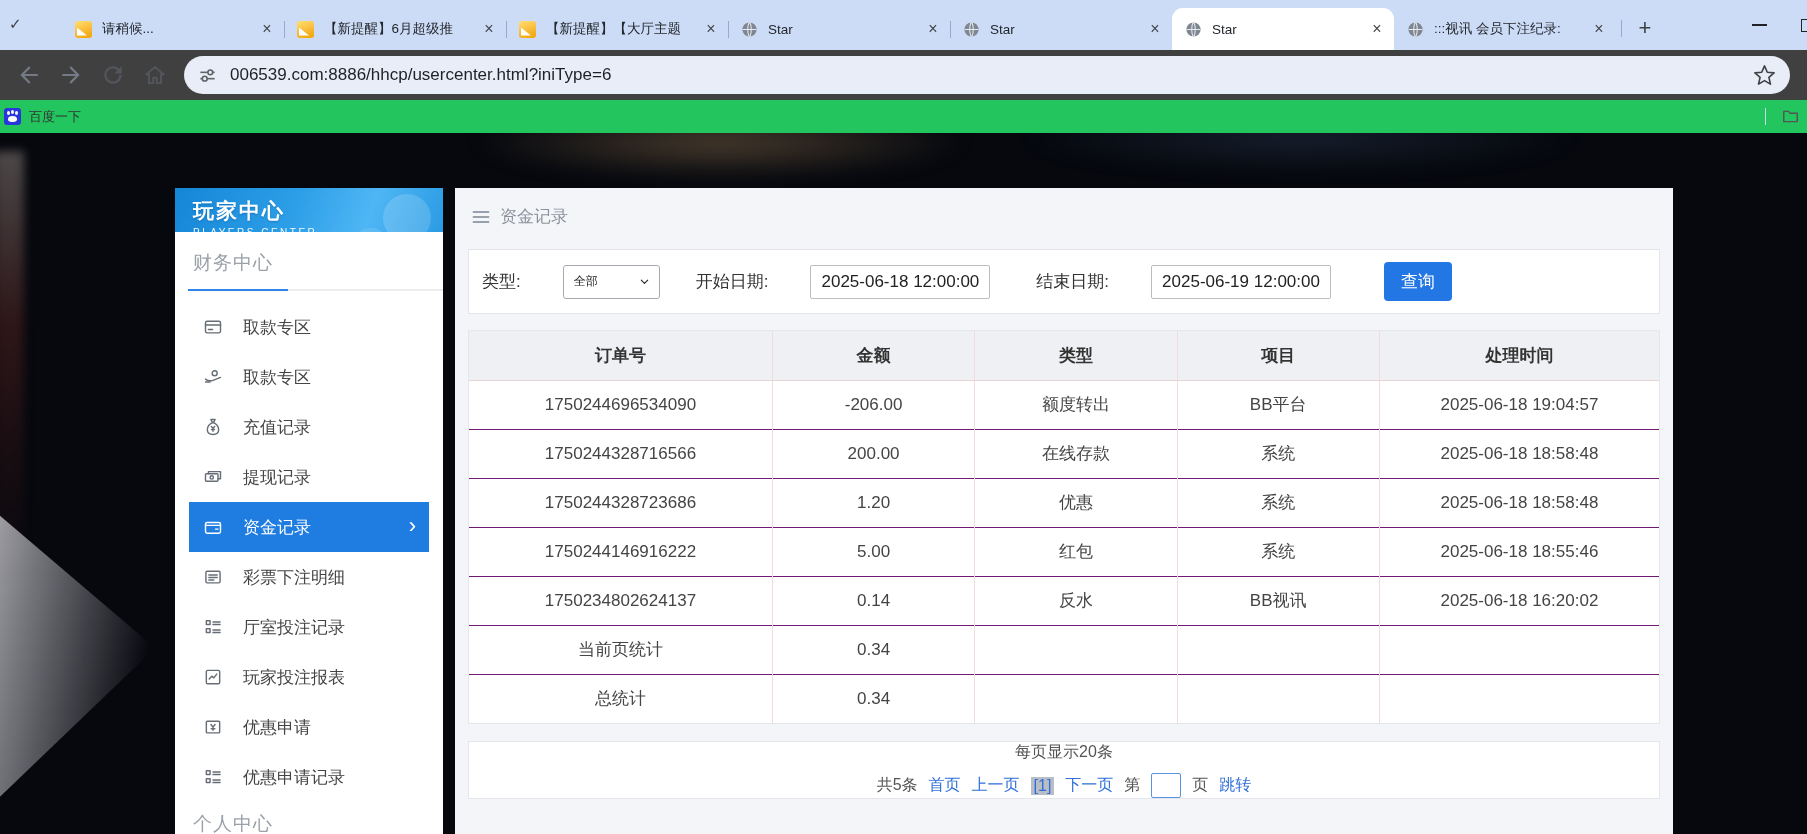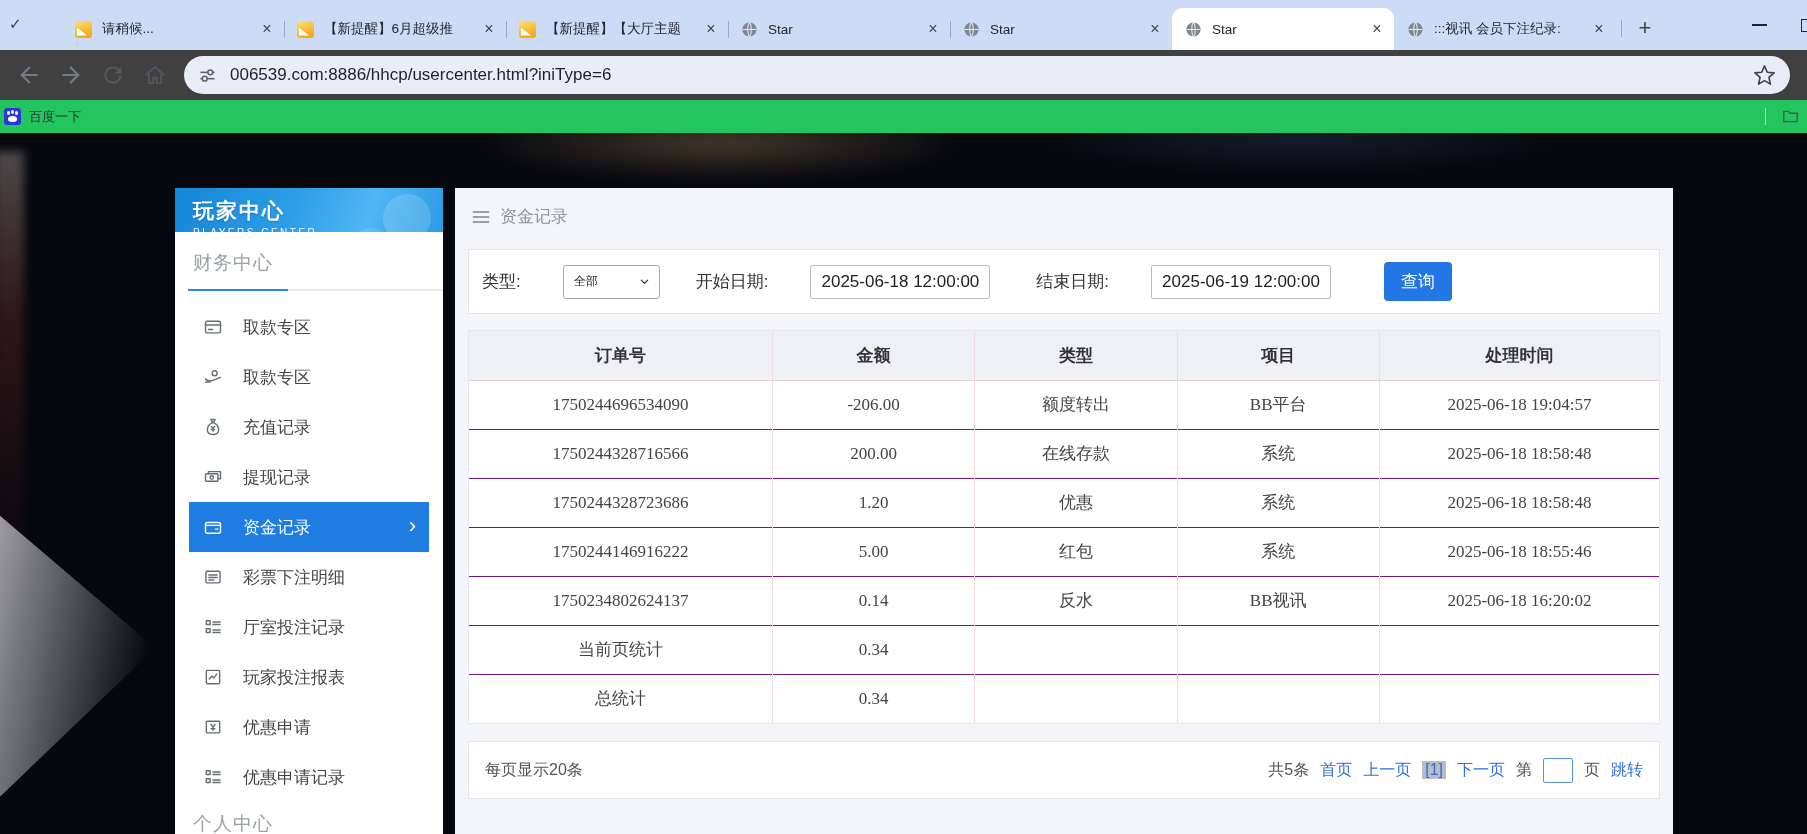--- a/index.html
+++ b/index.html
@@ -124,30 +124,30 @@
              background:#fff; }
   .sel-chev { width:11px; height:11px; }
   .sel-chev svg { width:100%; height:100%; }
   .finput { height:34px; border:1px solid #b9bcc1; border-radius:2px; padding:0 10px;
             font-size:17px; color:#222; background:#fff; display:flex; align-items:center;
             white-space:nowrap; margin-right:10px; }
   .btn-search { margin-left:7px; background:#2377e4; color:#fff; font-size:17px;
                 border:none; border-radius:4px; padding:8px 17px; }
 
   .tablebox { margin:16px 13px 0; background:#fff; border:1px solid #e3e6ea; }
-  table { width:100%; border-collapse:collapse; table-layout:fixed; font-size:17px;font-family:Liberation Serif, serif; }
+  table { width:100%; border-collapse:collapse; table-layout:fixed; font-size:17px; }
   th { background:#eef0f3; color:#333; font-weight:bold; height:49px; text-align:center;
        border-bottom:1px solid #e8d3d3; }
   th + th, td + td { border-left:1px solid #f0dcdc; }
   td { height:49px; color:#444; text-align:center; border-top:1px solid #701a75;
        overflow:hidden; white-space:nowrap; }
 
   .pagebar { margin:17px 13px 0; background:#fff; border:1px solid #e3e6ea; height:58px;
              display:flex; align-items:center; justify-content:space-between;
-             padding:0 16px; }
+             padding:0 16px;flex-direction:column; }
   .pb-left { font-size:16px; color:#555; }
   .pb-right { display:flex; align-items:center; gap:11px; font-size:16px; }
   .pb-text { color:#555; }
   .pb-link { color:#2e6fd8; }
   .pb-cur { color:#2e6fd8; background:#b9bdc6; padding:0 3px; }
   .pb-input { width:30px; height:25px; border:1px solid #5b93e0; border-radius:2px;
               background:#fff; }
 </style>
 </head>
 <body>

